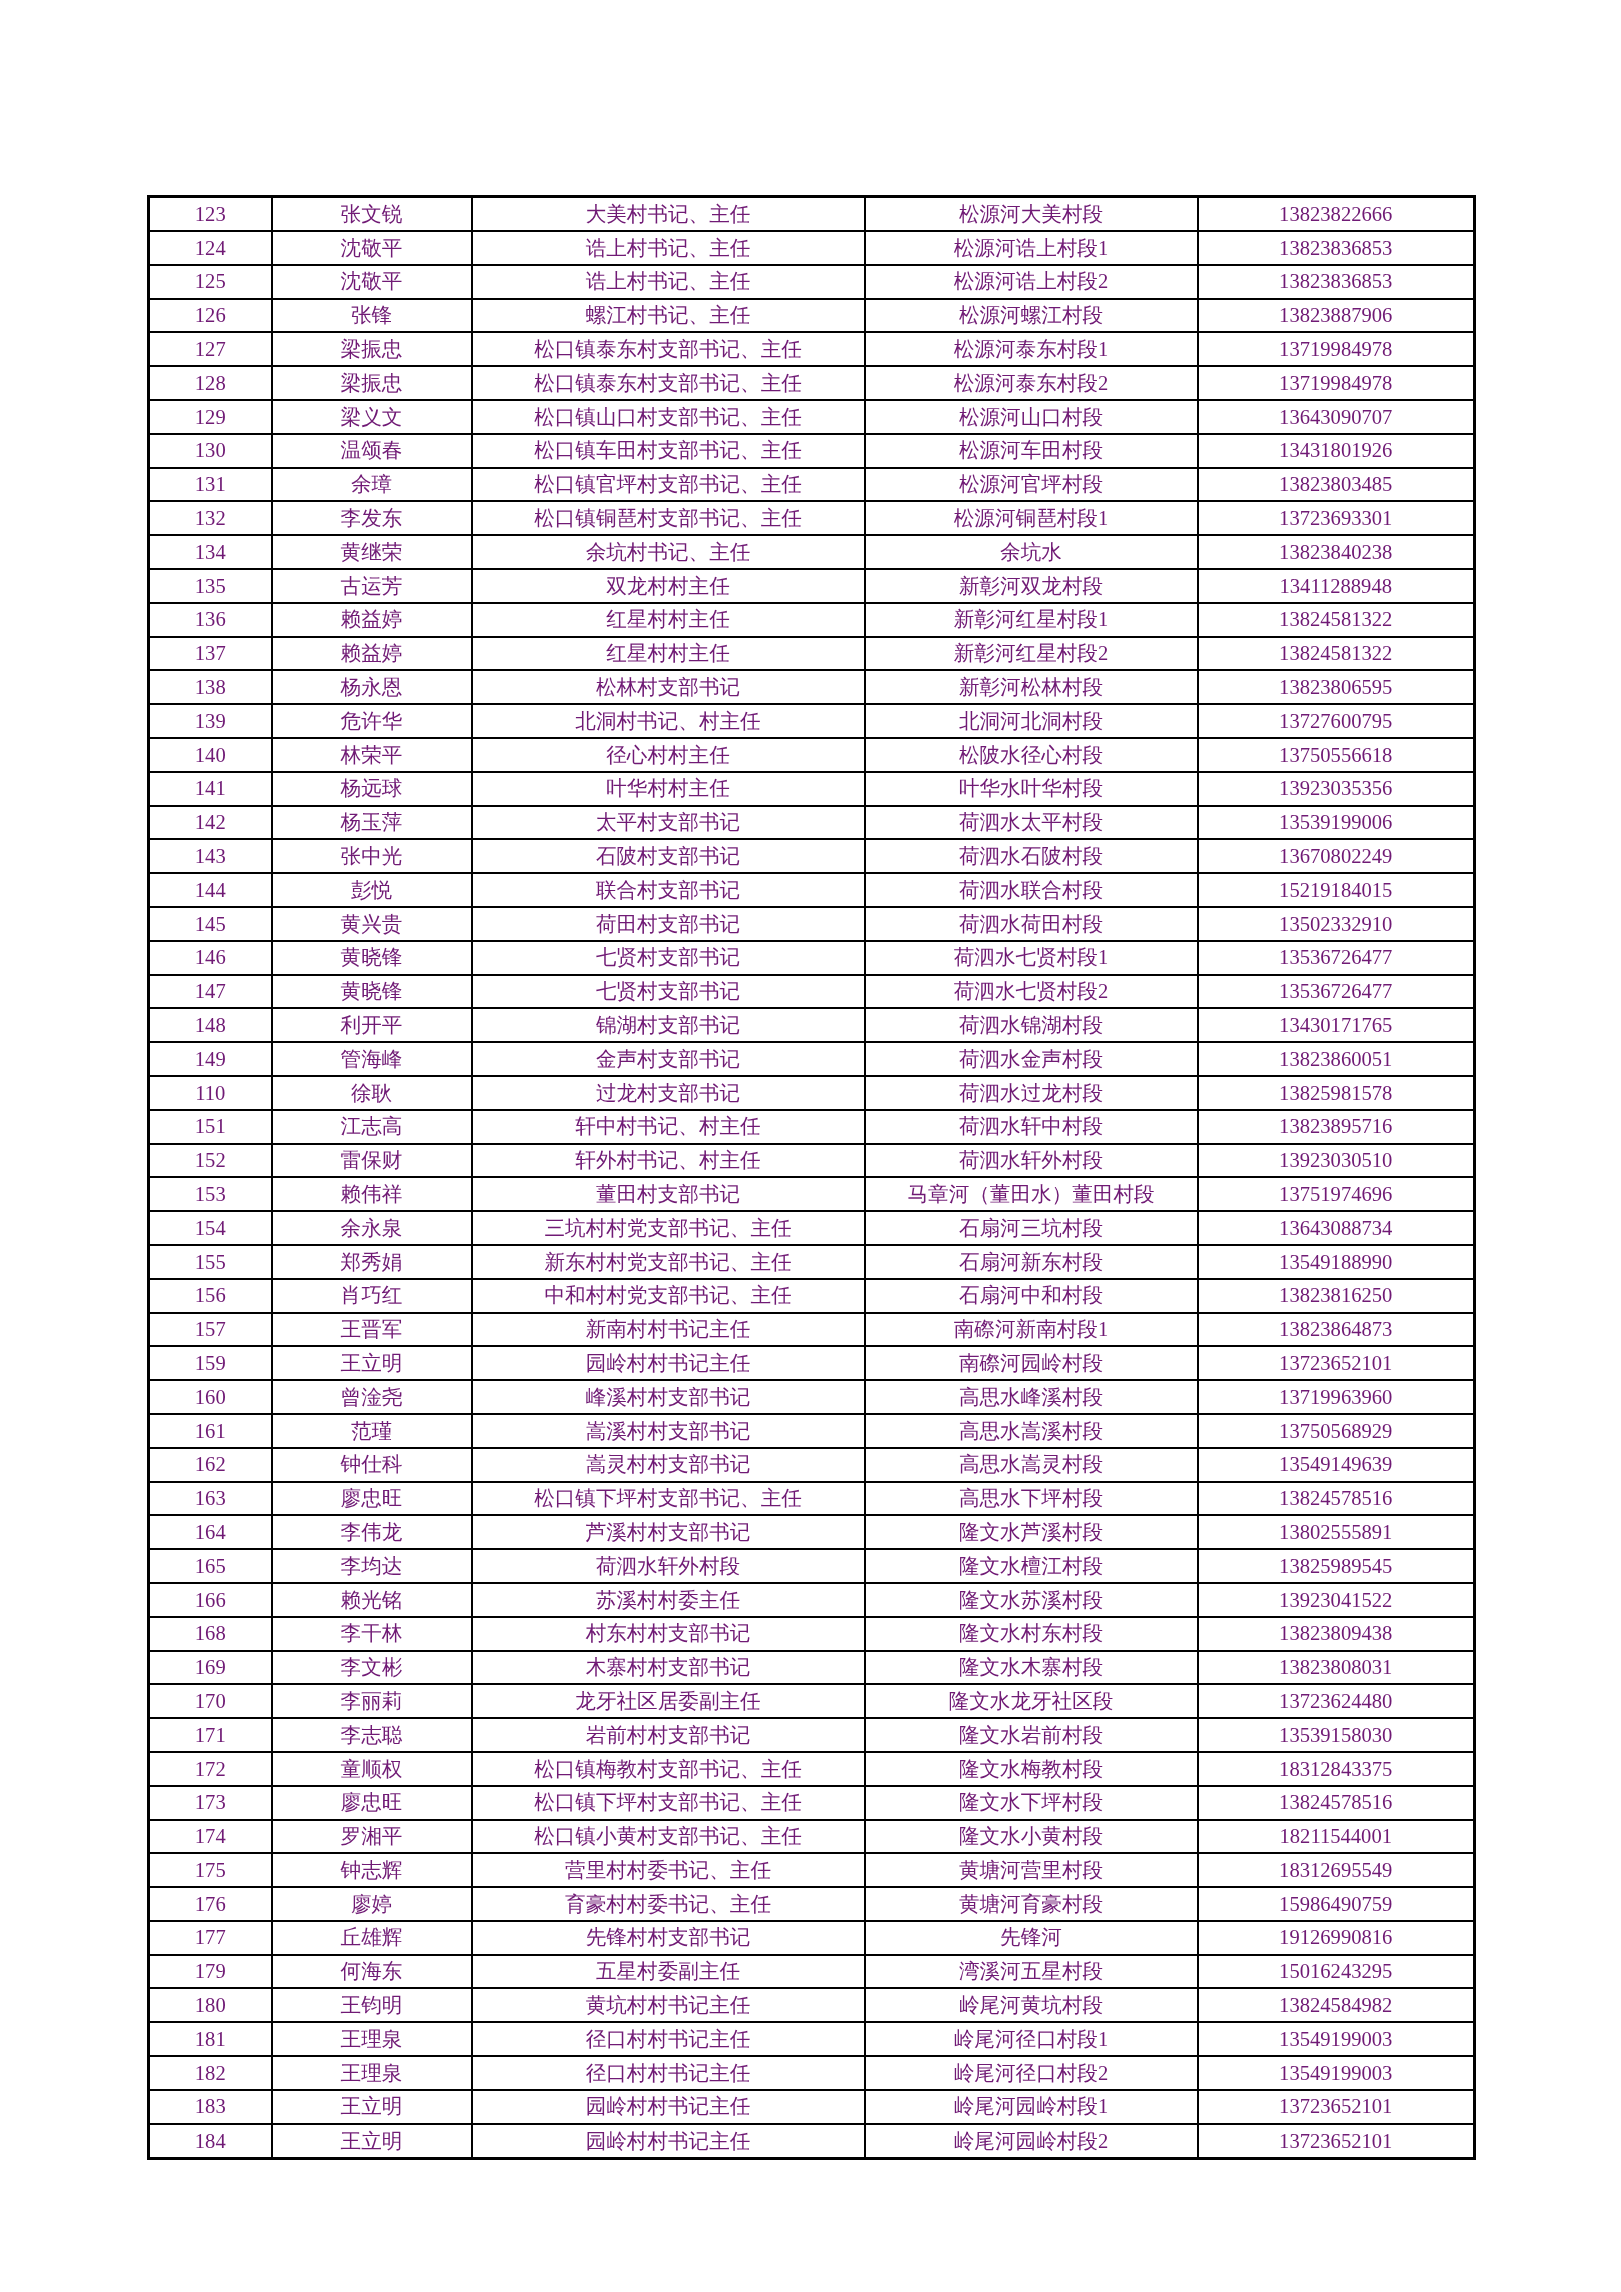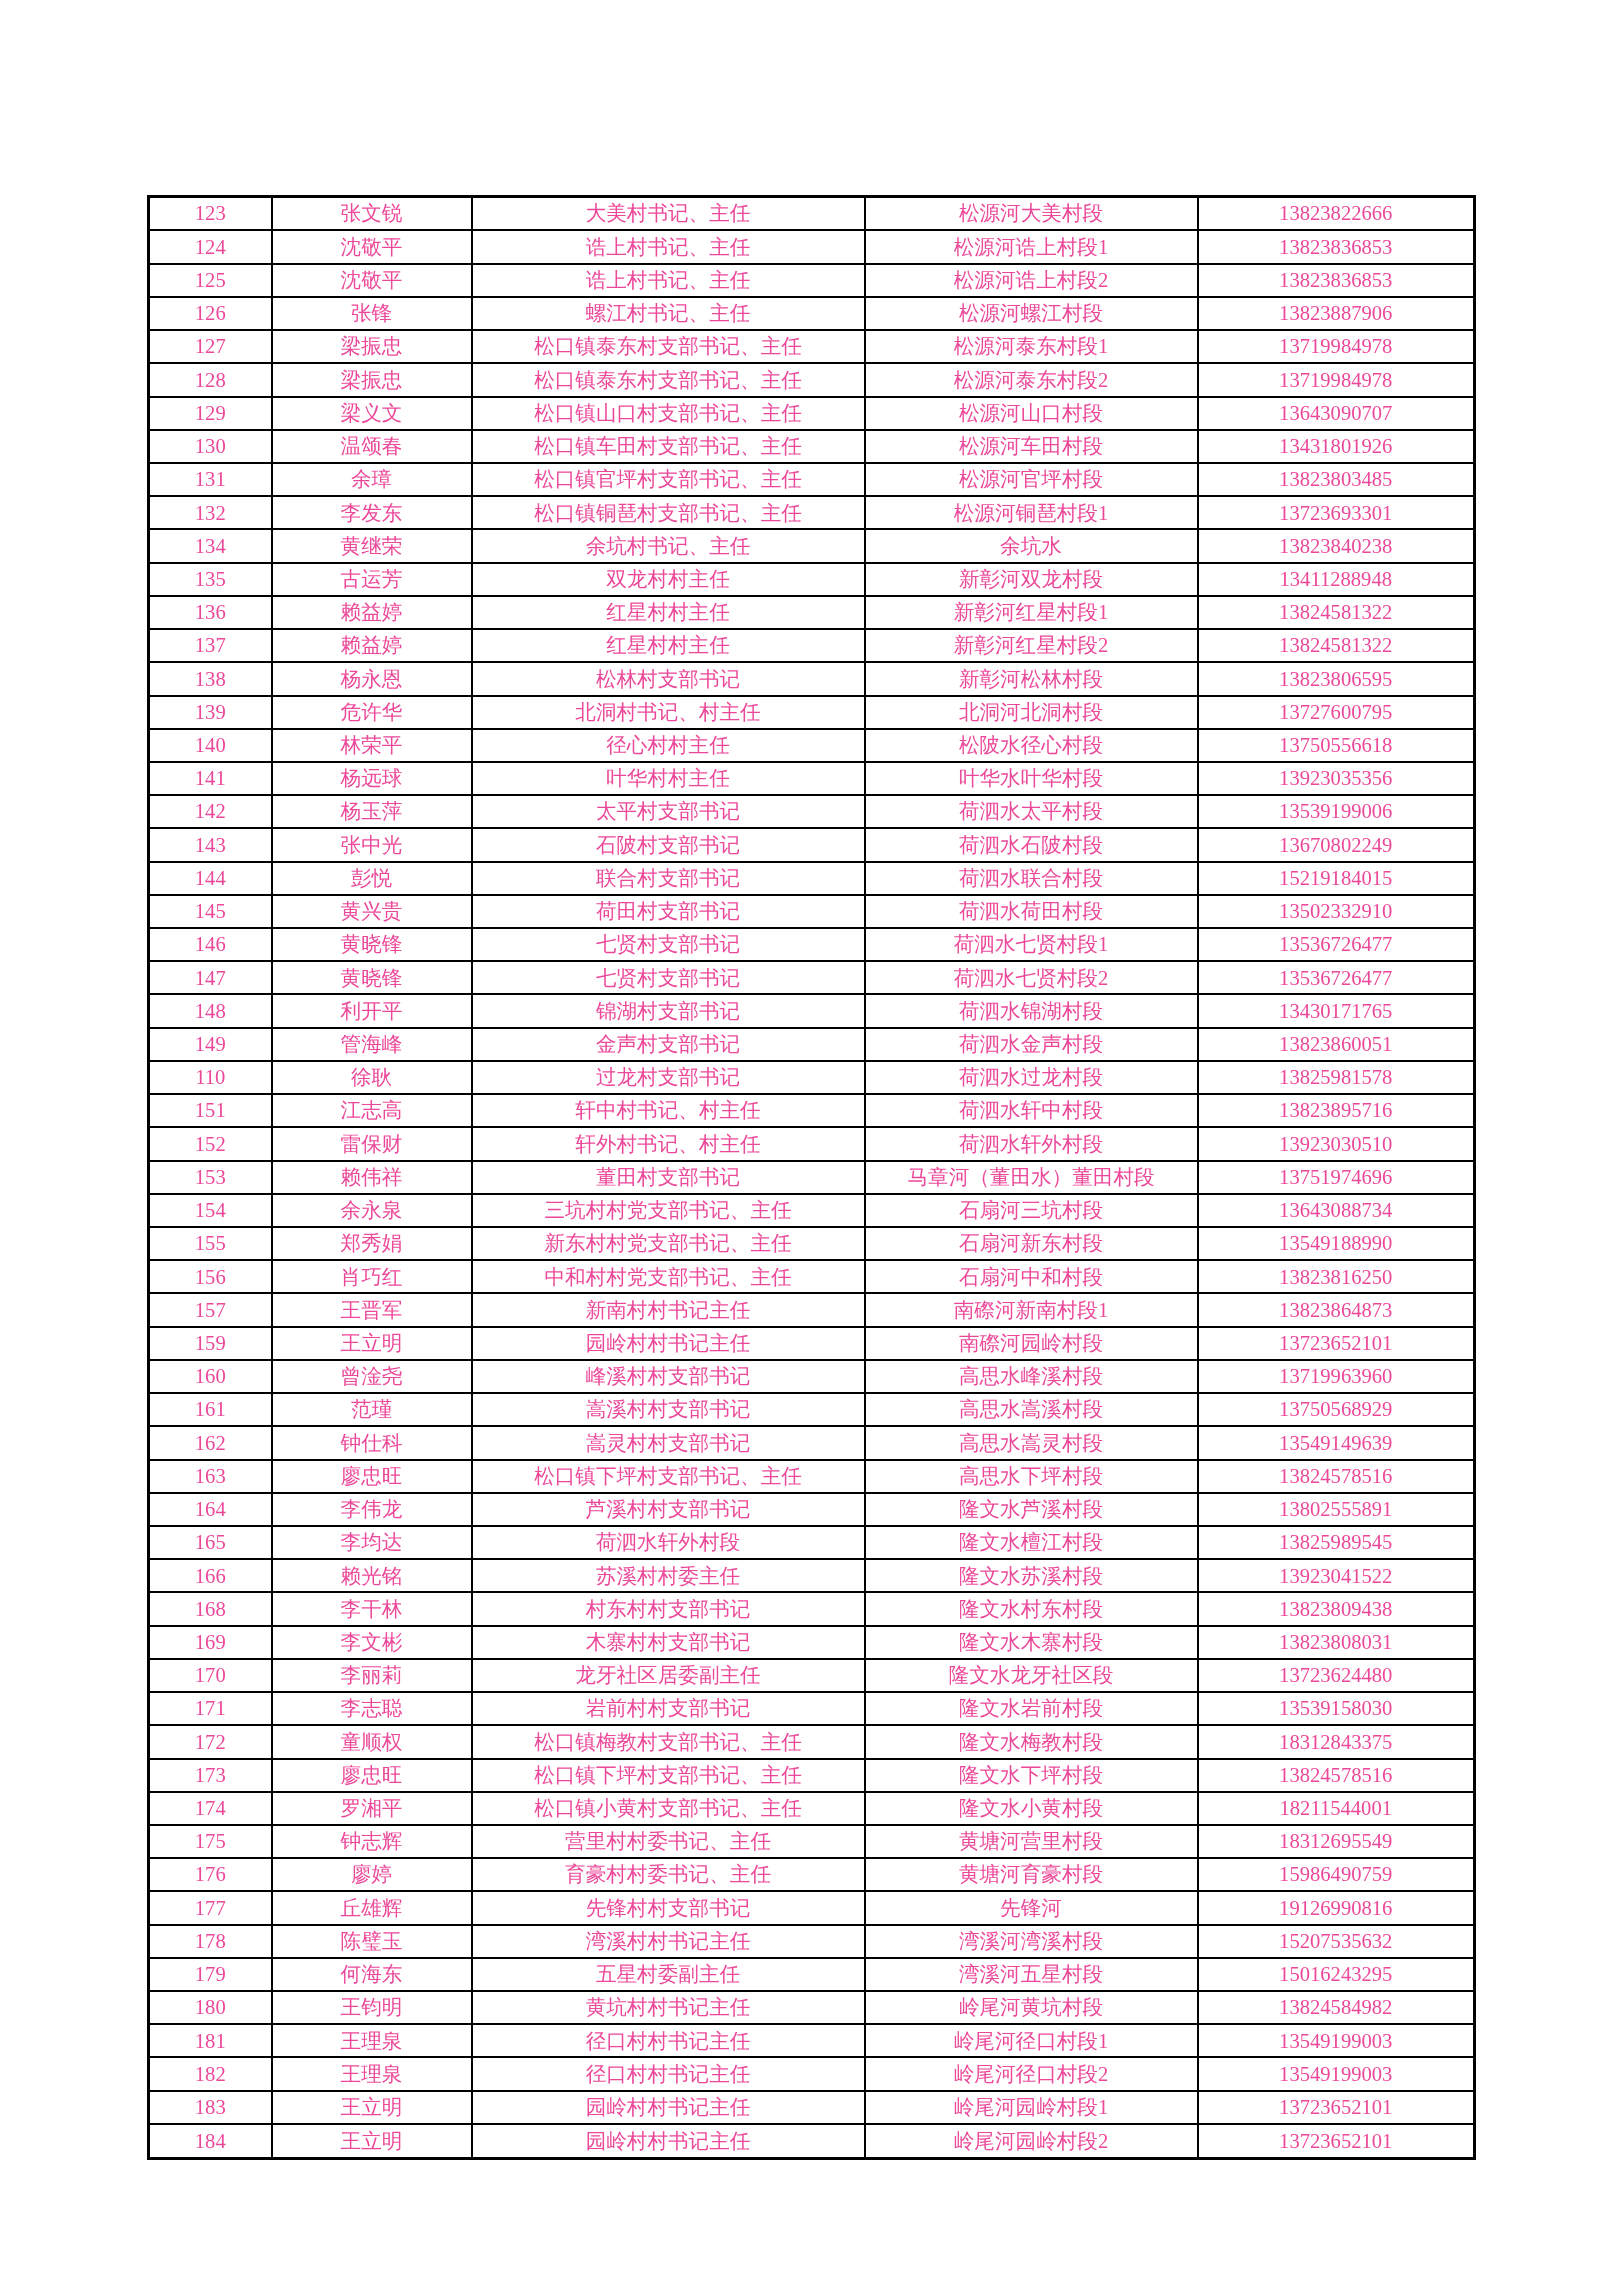--- a/index.html
+++ b/index.html
@@ -6,21 +6,21 @@
     margin: 0;
     padding: 0;
     background: #ffffff;
   }
   .page {
     position: relative;
     width: 1621px;
     height: 2293px;
     background: #ffffff;
     font-family: "Liberation Serif", "DejaVu Serif", serif;
-    color: #ec4899;
+    color: #701a75;
   }
   table.contact-table {
     position: absolute;
     left: 147px;
     top: 195px;
     width: 1326px;
     height: 1965px;
     border-collapse: collapse;
     table-layout: fixed;
     border: 3.9px solid #000000;
@@ -407,27 +407,20 @@
           <td>15986490759</td>
         </tr>
         <tr>
           <td>177</td>
           <td>丘雄辉</td>
           <td>先锋村村支部书记</td>
           <td>先锋河</td>
           <td>19126990816</td>
         </tr>
         <tr>
-          <td>178</td>
-          <td>陈璧玉</td>
-          <td>湾溪村村书记主任</td>
-          <td>湾溪河湾溪村段</td>
-          <td>15207535632</td>
-        </tr>
-        <tr>
           <td>179</td>
           <td>何海东</td>
           <td>五星村委副主任</td>
           <td>湾溪河五星村段</td>
           <td>15016243295</td>
         </tr>
         <tr>
           <td>180</td>
           <td>王钧明</td>
           <td>黄坑村村书记主任</td>

